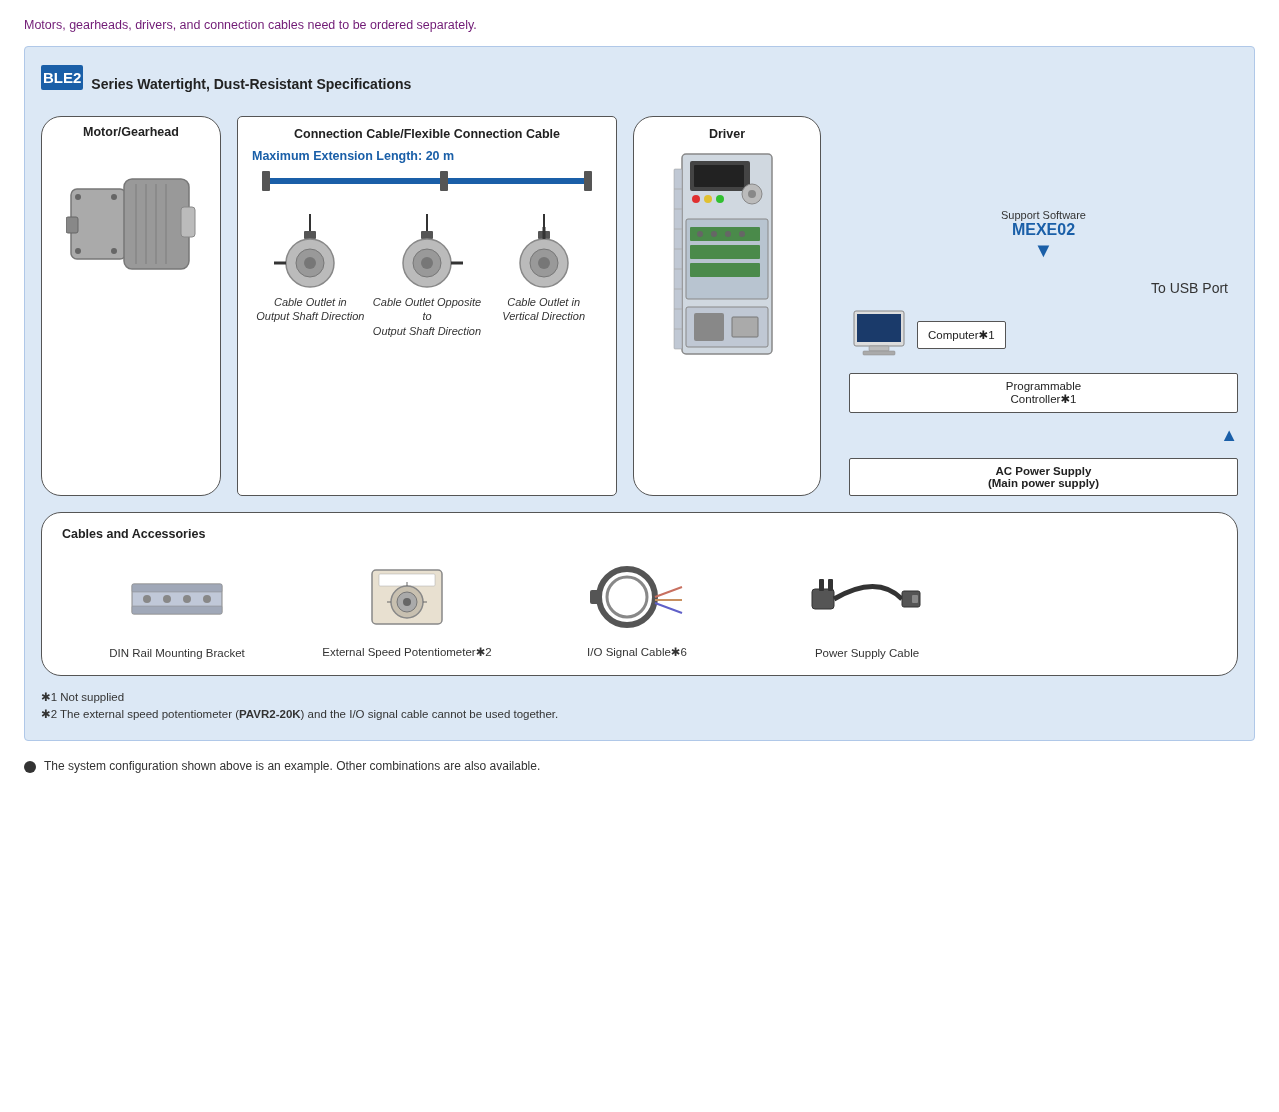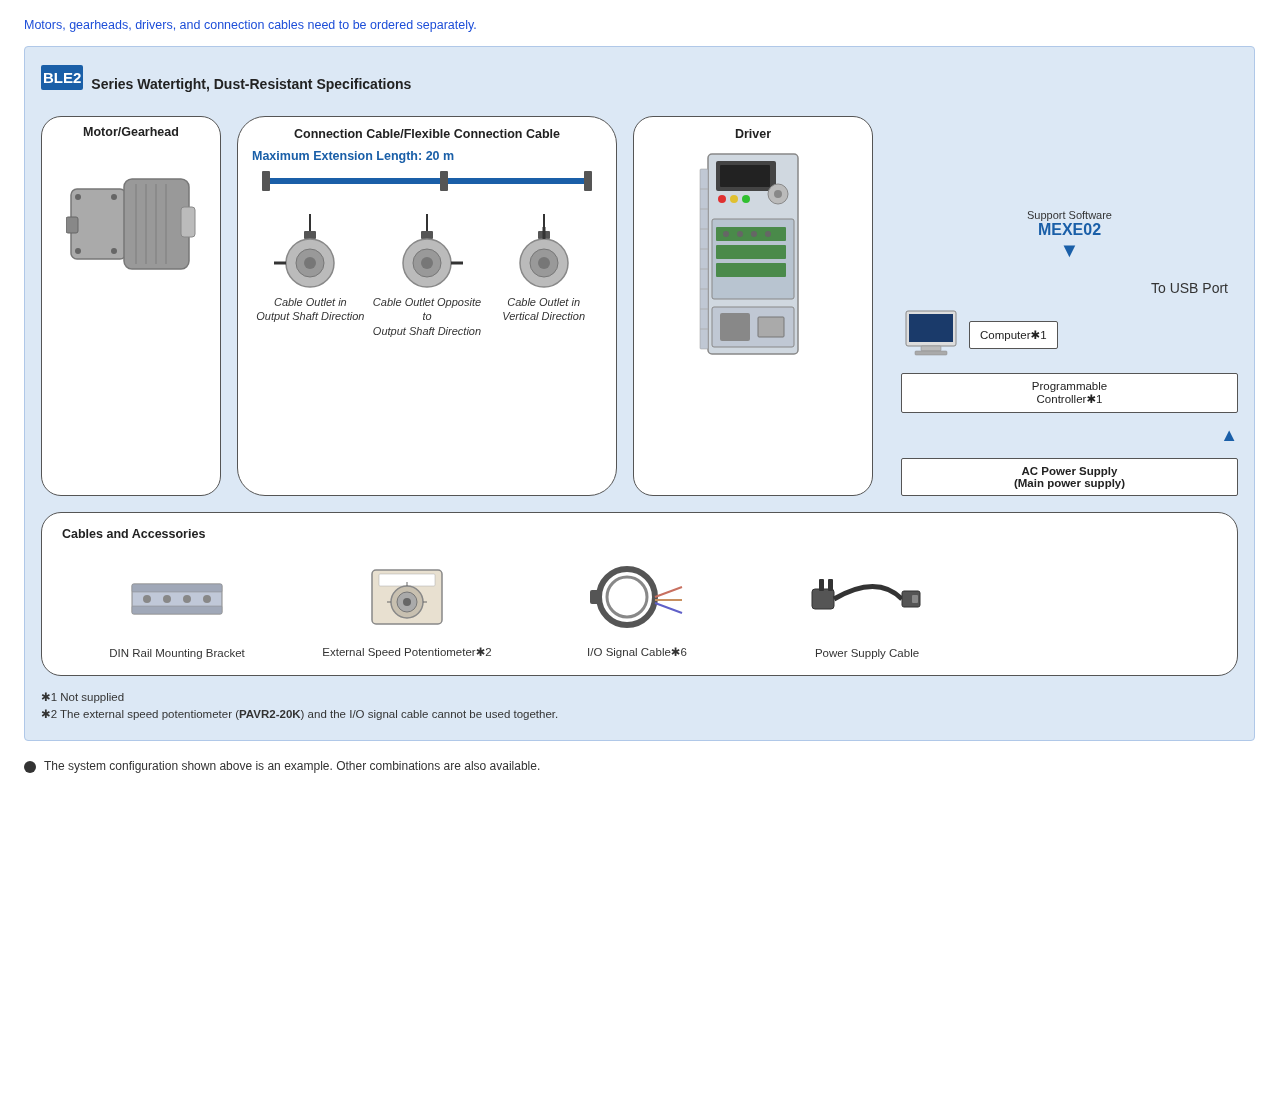--- a/index.html
+++ b/index.html
@@ -7,21 +7,21 @@
       font-family: Arial, sans-serif;
       font-size: 13px;
       background: #fff;
       color: #222;
       width: 1279px;
       min-height: 1112px;
       padding: 18px 24px;
     }
     .top-note {
       font-size: 12.5px;
-      color: #1d4ed8;
+      color: #701a75;
       margin-bottom: 14px;
     }
     .outer-box {
       background: #dce8f5;
       border: 1.5px solid #b0c8e8;
       border-radius: 4px;
       padding: 18px 16px 16px 16px;
       position: relative;
     }
     
@@ -64,21 +64,21 @@
       width: 130px;
       height: 130px;
       margin: 20px auto;
       display: block;
       position: relative;
     }
 
     
     .col-cable {
       border: 1.5px solid #555;
-      border-radius: 28px;
+      border-radius: 5px;
       padding: 10px 14px 10px 14px;
       width: 380px;
       min-height: 380px;
       background: #fff;
       margin-left: 16px;
       flex-shrink: 0;
       position: relative;
     }
     .col-cable .label {
       font-size: 12.5px;
@@ -115,21 +115,21 @@
       display: flex;
       align-items: center;
       justify-content: center;
     }
 
     
     .col-driver {
       border: 1.5px solid #555;
       border-radius: 20px;
       padding: 10px 14px 10px 14px;
-      width: 240px;
+      width: 188px;
       min-height: 380px;
       background: #fff;
       margin-left: 16px;
       flex-shrink: 0;
       position: relative;
     }
     .col-driver .label {
       font-size: 12.5px;
       font-weight: bold;
       text-align: center;

